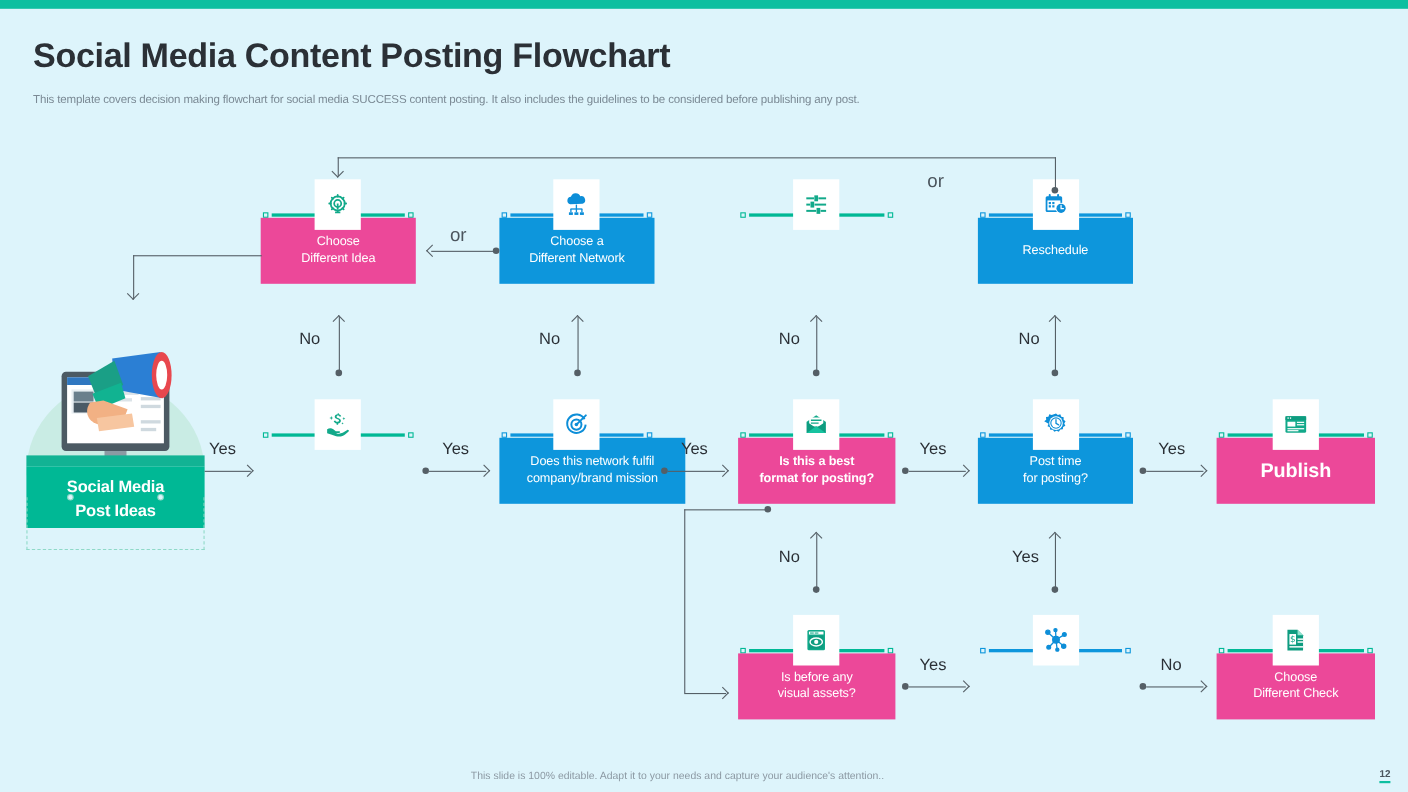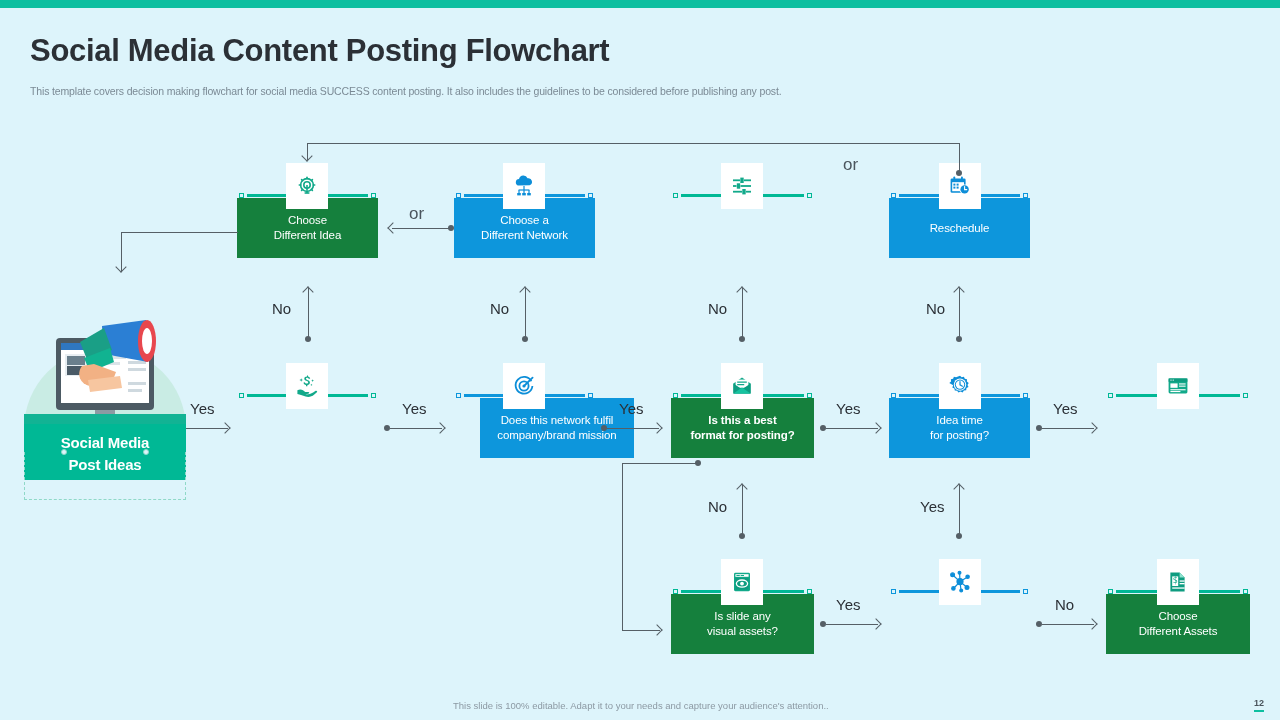--- a/index.html
+++ b/index.html
@@ -18,39 +18,39 @@
     font-size:31px; font-weight:bold; color:#2b3036;
     letter-spacing:-0.3px;
   }
   #subtitle {
     position:absolute; left:30px; top:85px; width:1000px;
     font-size:10.5px; color:#7b8a95; letter-spacing:-0.15px;
   }
 
   #footer-note {
     position:absolute; left:428px; top:700px;
-    font-size:9.5px; color:#8c99a3;margin-left:25px;
+    font-size:9.5px; color:#8c99a3;
   }
   #pagenum {
     position:absolute; right:16px; top:698px;
     font-size:9px; color:#4a545c; font-weight:bold;
     padding-bottom:2px; border-bottom:2px solid #0dbfa0;
   }
 
   
   .node {
     position:absolute;
     display:flex; align-items:center; justify-content:center;
     text-align:center;
     color:#ffffff;
     font-size:11.5px;
     line-height:15px;
     letter-spacing:-0.1px;
   }
-  .node.teal { background:#15803d; }
+  .node.teal { background:#ec4899; }
   .node.blue { background:#0d96dc; }
   .node .label { padding:0 6px; }
   .node.big .label { font-size:18px; font-weight:bold; }
 
   
   .cap { position:absolute; height:5px; }
   .cap .bar { position:absolute; left:10px; right:10px; top:1px; height:3px; }
   .cap .sq { position:absolute; top:0; width:5px; height:5px; background:#ddf4fb; }
   .cap .sq.l { left:2px; } .cap .sq.r { right:2px; }
   .cap.teal .bar { background:#00b895; } .cap.teal .sq { border:1px solid #00b895; }
@@ -267,21 +267,21 @@
         </g>
       <path d="M2.4 16.2c2-1.1 4-1.1 5.6.1l2.3 1.7h3.1c.9 0 1.3 1.2.3 1.5l-3.3.9c2.6.2 5.4-.4 7.7-1.9l2.6-1.7c.9-.6 2 .6 1.2 1.4l-2.9 2.6c-2.3 2-5.5 2.6-8.4 1.7l-4.6-1.4-3.6-1.2z"></path>
     </svg>
   </div>
 
   <div class="cap blue" style="left:454px; top:393px; width:141px;">
     <span class="bar"></span>
       <span class="sq l"></span>
       <span class="sq r"></span>
     </div>
-  <div class="node blue" style="left:480px; top:398px; width:154px; height:60px;">
+  <div class="node blue" style="left:454px; top:398px; width:169px; height:60px;">
     <div class="label">
       <span>Does this network fulfil</span><br><span>company/brand mission</span>
     </div>
   </div>
   <div class="tile" style="left:503px; top:363px;">
     <svg viewBox="0 0 24 24" fill="none" stroke="#0d8ed8" stroke-width="1.8">
       <path d="M19.4 7.2A8.4 8.4 0 1 0 20.4 12"></path>
       <circle cx="12" cy="12" r="4.6"></circle>
       <circle cx="12" cy="12" r="1.6" fill="#0d8ed8" stroke="none"></circle>
       <path d="M12 12L20.6 3.6" stroke-linecap="round"></path>
@@ -308,38 +308,41 @@
     </svg>
   </div>
 
   <div class="cap blue" style="left:889px; top:393px; width:141px;">
     <span class="bar"></span>
       <span class="sq l"></span>
       <span class="sq r"></span>
     </div>
   <div class="node blue" style="left:889px; top:398px; width:141px; height:60px;">
     <div class="label">
-      <span>Idea time</span><br><span>for posting?</span>
+      <span>Post time</span><br><span>for posting?</span>
     </div>
   </div>
   <div class="tile" style="left:939px; top:363px;">
     <svg viewBox="0 0 24 24" fill="#0d8ed8">
       <path d="M12 1.8l1.7 1.5 2.2-.6.9 2.1 2.2.5-.1 2.3 1.8 1.4-1.2 1.9 1 2.1-2 1.1-.3 2.2-2.3.2-1.3 1.9-2.1-.9-2 1-1.4-1.8-2.3-.1-.4-2.2-2.1-1 .9-2.1L1.3 9l1.8-1.5-.2-2.3 2.2-.4.8-2.1 2.2.5z"></path>
       <circle cx="12" cy="10.6" r="6.2" fill="#ffffff"></circle>
       <circle cx="12" cy="10.6" r="5.2" fill="#0d8ed8"></circle>
       <circle cx="12" cy="10.6" r="4.2" fill="#ffffff"></circle>
       <path d="M12 7.6v3.2l2.4 1.4" stroke="#0d8ed8" stroke-width="1.2" fill="none" stroke-linecap="round"></path>
     </svg>
   </div>
 
   <div class="cap teal" style="left:1106px; top:393px; width:144px;">
     <span class="bar"></span>
       <span class="sq l"></span>
       <span class="sq r"></span>
     </div>
+  <div class="node teal big" style="left:1106px; top:398px; width:144px; height:60px;">
+    <div class="label">Publish</div>
+  </div>
   <div class="tile" style="left:1157px; top:363px;">
     <svg viewBox="0 0 24 24" fill="#12a98a">
       <rect x="2.6" y="4.4" width="18.8" height="15" rx="1.4"></rect>
       <rect x="2.6" y="4.4" width="18.8" height="3.4" fill="#0e9c80"></rect>
       <circle cx="5" cy="6.1" r="0.7" fill="#ffffff"></circle>
         <circle cx="7.2" cy="6.1" r="0.7" fill="#ffffff"></circle>
       <rect x="4.4" y="9.4" width="7.2" height="4.4" fill="#ffffff"></rect>
       <rect x="13" y="9.4" width="6.6" height="1.1" fill="#ffffff"></rect>
       <rect x="13" y="11.6" width="6.6" height="1.1" fill="#ffffff"></rect>
       <rect x="4.4" y="15.2" width="15.2" height="1.1" fill="#ffffff"></rect>
@@ -347,21 +350,21 @@
     </svg>
   </div>
 
   <div class="cap teal" style="left:671px; top:589px; width:143px;">
     <span class="bar"></span>
       <span class="sq l"></span>
       <span class="sq r"></span>
     </div>
   <div class="node teal" style="left:671px; top:594px; width:143px; height:60px;">
     <div class="label">
-      <span>Is slide any</span><br><span>visual  assets?</span>
+      <span>Is before any</span><br><span>visual  assets?</span>
     </div>
   </div>
   <div class="tile" style="left:721px; top:559px;">
     <svg viewBox="0 0 24 24" fill="#12a98a">
       <rect x="4" y="2.8" width="16" height="18.4" rx="1.4"></rect>
       <rect x="5.4" y="4.2" width="13.2" height="2.6" fill="#ffffff"></rect>
       <rect x="6.4" y="5" width="3.4" height="1" fill="#12a98a"></rect>
       <rect x="10.6" y="5" width="3.4" height="1" fill="#12a98a"></rect>
       <rect x="5.4" y="7.8" width="13.2" height="11.8" fill="#0e9c80"></rect>
       <ellipse cx="12" cy="13.6" rx="5.6" ry="3.6" fill="none" stroke="#ffffff" stroke-width="1.3"></ellipse>
@@ -387,21 +390,21 @@
     </svg>
   </div>
 
   <div class="cap teal" style="left:1106px; top:589px; width:144px;">
     <span class="bar"></span>
       <span class="sq l"></span>
       <span class="sq r"></span>
     </div>
   <div class="node teal" style="left:1106px; top:594px; width:144px; height:60px;">
     <div class="label">
-      <span>Choose</span><br><span>Different  Assets</span>
+      <span>Choose</span><br><span>Different  Check</span>
     </div>
   </div>
   <div class="tile" style="left:1157px; top:559px;">
     <svg viewBox="0 0 24 24" fill="#12a98a">
       <path d="M4.4 2.6h9.2l5 5v13.8H4.4z" fill="#0e9c80"></path>
       <path d="M13.6 2.6l5 5h-5z" fill="#8fe3cf"></path>
       <rect x="6.2" y="6.4" width="6" height="9.6" fill="#ffffff"></rect>
       <text x="9.2" y="13.4" font-size="8" text-anchor="middle" fill="#12a98a" font-family="DejaVu Sans">$</text>
       <rect x="13.6" y="10.4" width="5" height="1.3" fill="#ffffff"></rect>
       <rect x="13.6" y="13" width="5" height="1.3" fill="#ffffff"></rect>

